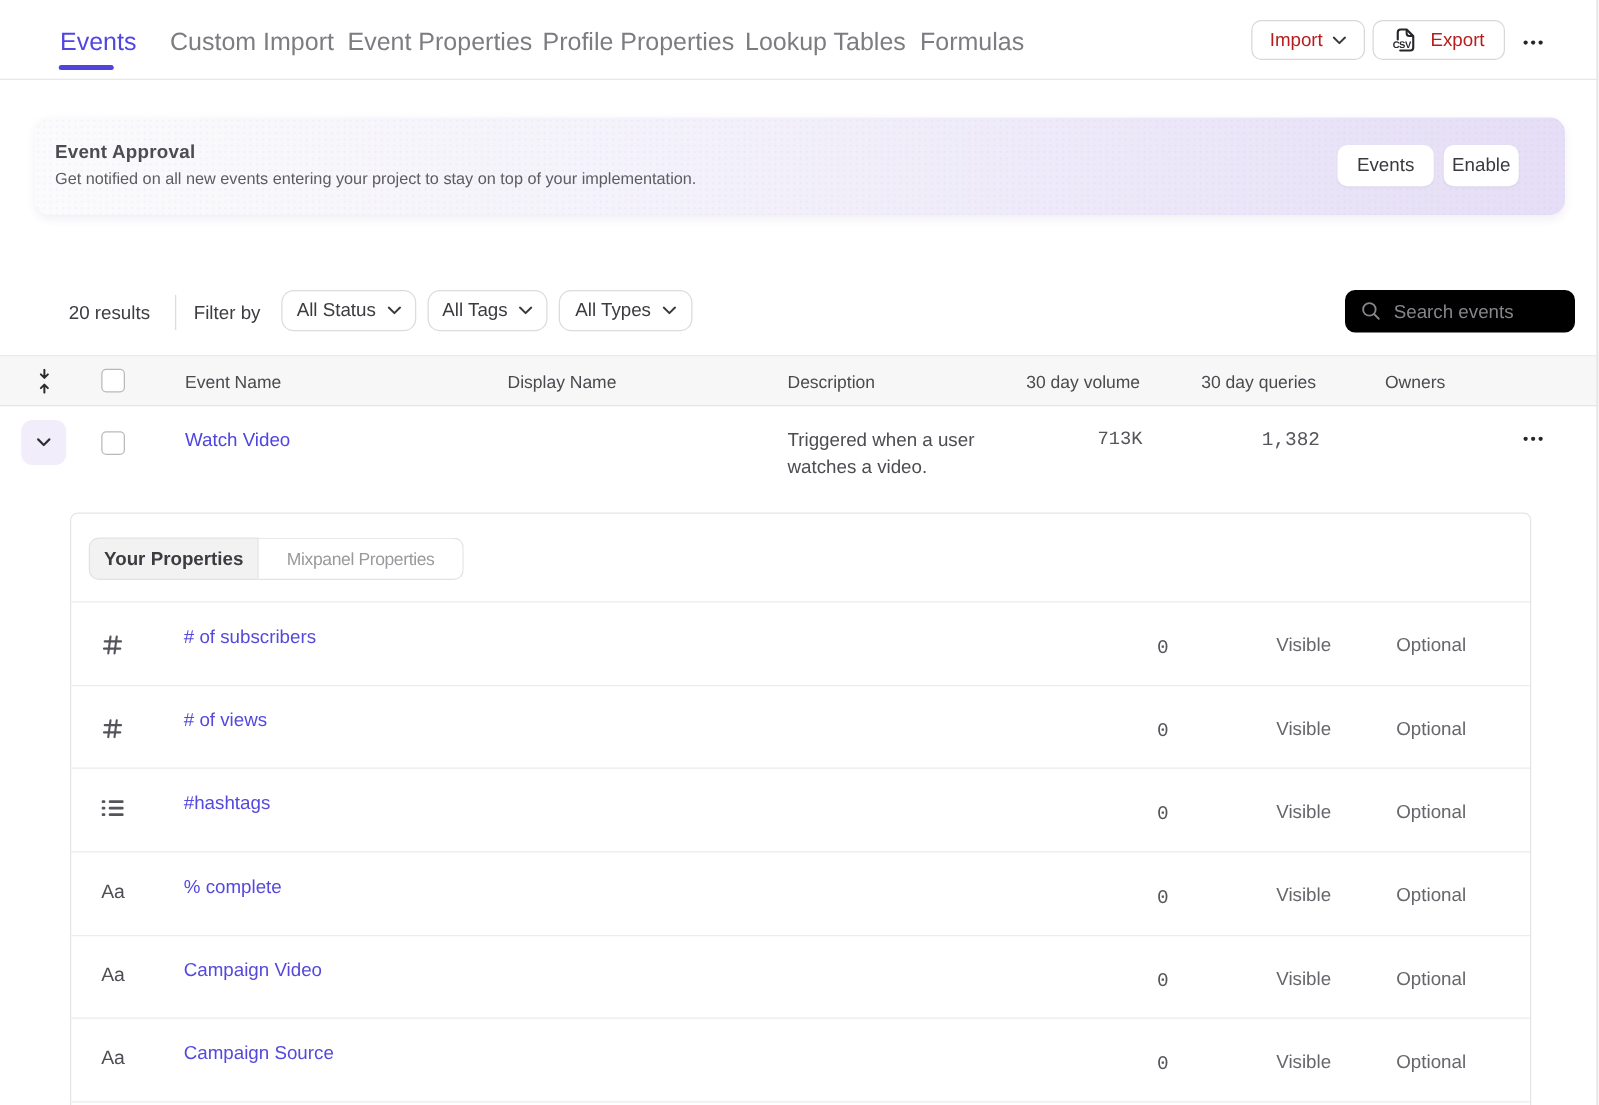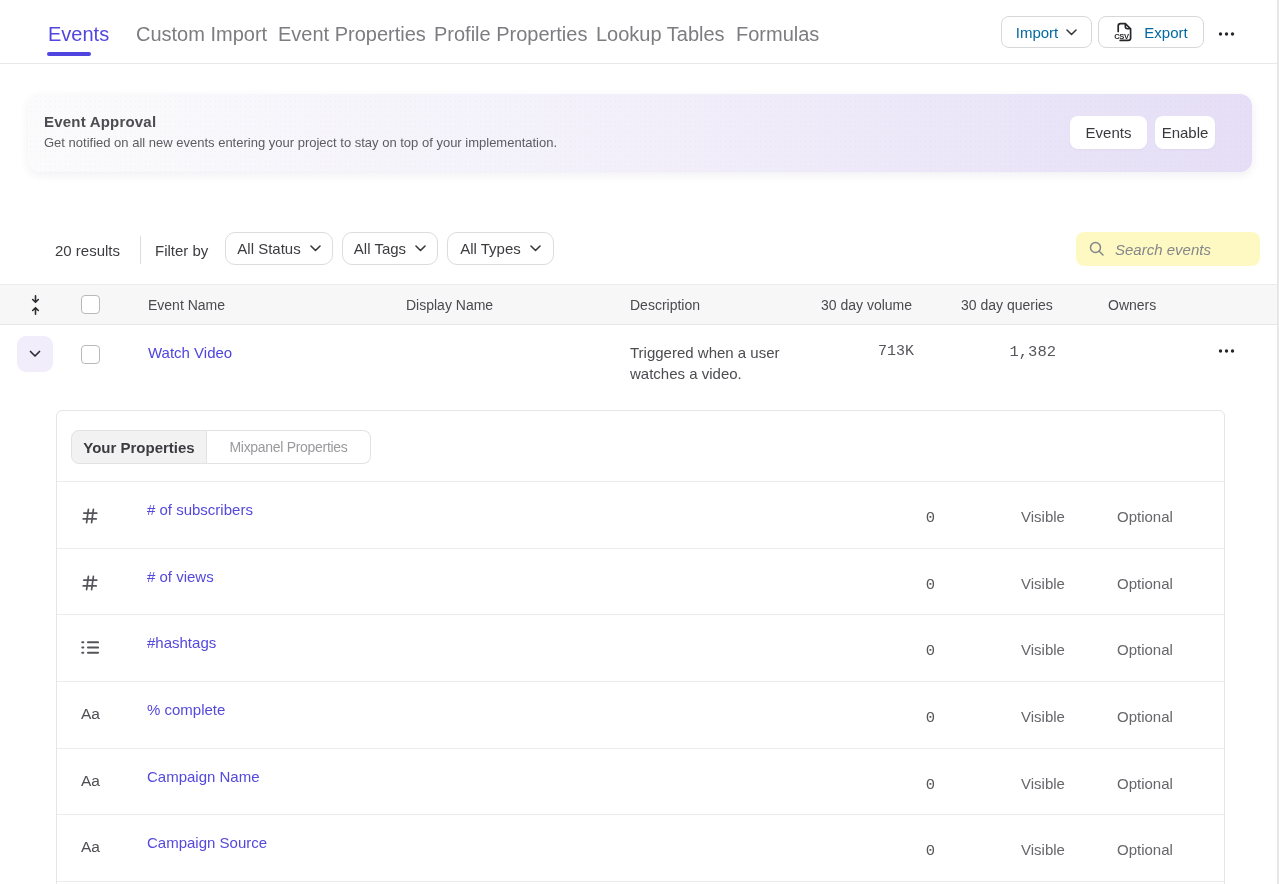--- a/index.html
+++ b/index.html
@@ -5,37 +5,37 @@
   * { margin:0; padding:0; box-sizing:border-box; }
   html,body { width:1279px; height:884px; background:#fff; font-family:"Liberation Sans", sans-serif; }
   #page { position:relative; width:1279px; height:884px; overflow:hidden; background:#fff; }
   .abs { position:absolute; }
 
   
   #nav { position:absolute; left:0; top:0; width:1279px; height:64px; background:#fff; border-bottom:1px solid #e8e8ea; }
   .tab { position:absolute; top:23px; font-size:20px; font-weight:500; color:#7c7c81; white-space:nowrap; }
   .tab.active { color:#5246e0; font-weight:500; }
   #underline { position:absolute; left:47px; top:52px; width:44px; height:4px; background:#4f44e0; border-radius:2px; }
-  .topbtn { position:absolute; top:16px; height:32px; background:#fff; border:1px solid #d8d8db; border-radius:8px; display:flex; align-items:center; justify-content:center; font-size:15px; font-weight:500; color:#0369a1; }
+  .topbtn { position:absolute; top:16px; height:32px; background:#fff; border:1px solid #d8d8db; border-radius:8px; display:flex; align-items:center; justify-content:center; font-size:15px; font-weight:500; color:#b91c1c; }
 
   
   #banner { position:absolute; left:28px; top:94px; width:1224px; height:78px; border-radius:12px;
     background:linear-gradient(90deg, #fbfbfc 0%, #f1eefa 55%, #e5def6 100%);
     box-shadow:0 3px 8px rgba(60,50,110,0.08); }
   #banner .dots { position:absolute; inset:0; border-radius:12px;
     background-image:radial-gradient(circle, rgba(110,95,180,0.05) 0.8px, transparent 1px);
     background-size:5px 5px; }
   
   
   .banbtn { position:absolute; top:116px; height:33px; background:#fff; border:none; border-radius:8px; display:flex; align-items:center; justify-content:center; font-size:15px; font-weight:500; color:#3a3a3e; box-shadow:0 1px 2px rgba(0,0,0,0.04); }
 
   
   .ftxt { position:absolute; font-size:15px; color:#3c3c41; }
   .fbtn { position:absolute; top:232px; height:33px; background:#fff; border:1px solid #dcdcdf; border-radius:10px; display:flex; align-items:center; justify-content:center; font-size:15px; font-weight:500; color:#3b3b40; }
-  #search { position:absolute; left:1076px; top:232px; width:184px; height:34px; background:#fef9c3; border-radius:8px; display:flex; align-items:center; padding-left:13px;font-style:italic; }
+  #search { position:absolute; left:1076px; top:232px; width:184px; height:34px; background:#000000; border-radius:8px; display:flex; align-items:center; padding-left:13px; }
   #search span { color:#85858a; font-size:15px; margin-left:10px; }
 
   
   #thead { position:absolute; left:0; top:284px; width:1279px; height:41px; background:#f7f7f8; border-top:1px solid #ececee; border-bottom:1px solid #e6e6e9; }
   .th { position:absolute; top:297px; font-size:14px; font-weight:500; color:#4a4a4f; white-space:nowrap; }
   .cb { position:absolute; width:19px; height:19px; border:1.5px solid #b9b9bd; border-radius:4px; background:#fff; }
 
   
   .link { color:#4f44e0; }
   #chevbtn { position:absolute; left:17px; top:336px; width:36px; height:36px; background:#f1edfb; border-radius:9px; display:flex; align-items:center; justify-content:center; }
@@ -193,21 +193,21 @@
     </div>
     <div class="prow" style="top:270px;">
       <span class="picon" style="left:24px; top:23px; font-size:15.5px; font-weight:500; letter-spacing:-0.2px;">Aa</span>
       <span class="pname" style="top:19px;">% complete</span>
       <span class="pzero" style="top:27px;">0</span>
       <span class="pvis" style="top:26px;">Visible</span>
       <span class="popt" style="top:26px;">Optional</span>
     </div>
     <div class="prow" style="top:337px;">
       <span class="picon" style="left:24px; top:23px; font-size:15.5px; font-weight:500; letter-spacing:-0.2px;">Aa</span>
-      <span class="pname" style="top:19px;">Campaign Name</span>
+      <span class="pname" style="top:19px;">Campaign Video</span>
       <span class="pzero" style="top:27px;">0</span>
       <span class="pvis" style="top:26px;">Visible</span>
       <span class="popt" style="top:26px;">Optional</span>
     </div>
     <div class="prow" style="top:403px;">
       <span class="picon" style="left:24px; top:23px; font-size:15.5px; font-weight:500; letter-spacing:-0.2px;">Aa</span>
       <span class="pname" style="top:19px;">Campaign Source</span>
       <span class="pzero" style="top:27px;">0</span>
       <span class="pvis" style="top:26px;">Visible</span>
       <span class="popt" style="top:26px;">Optional</span>

